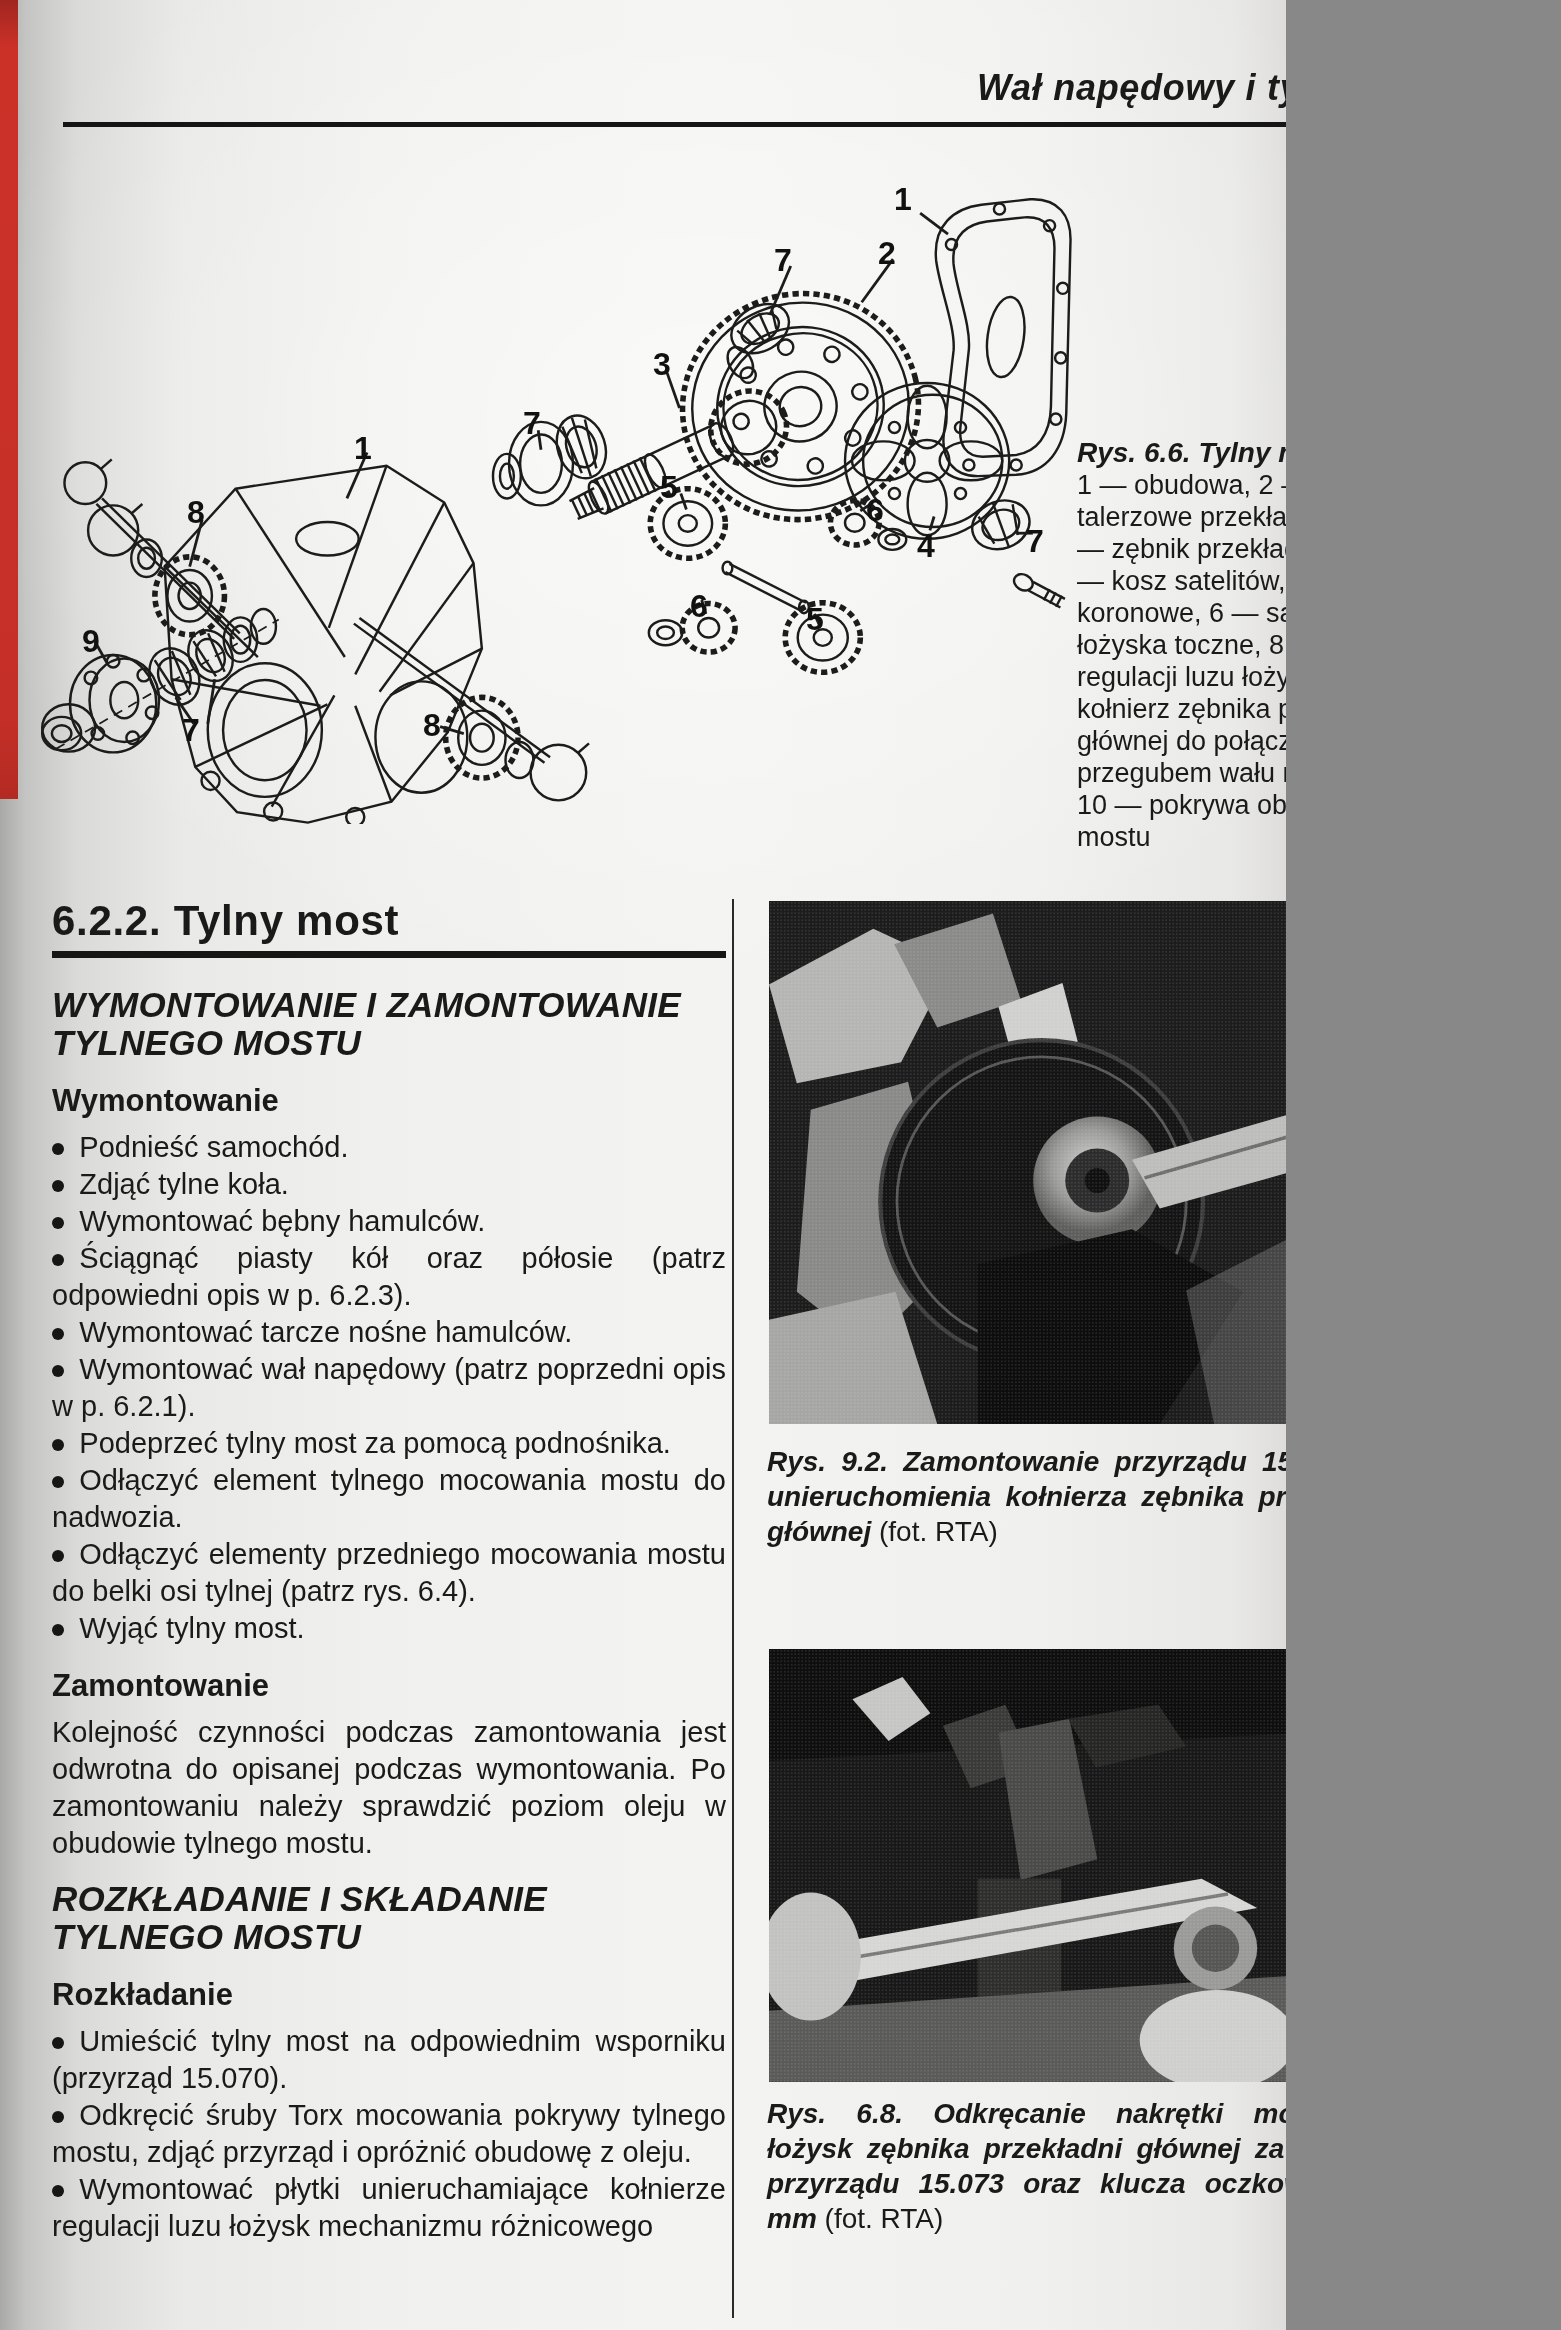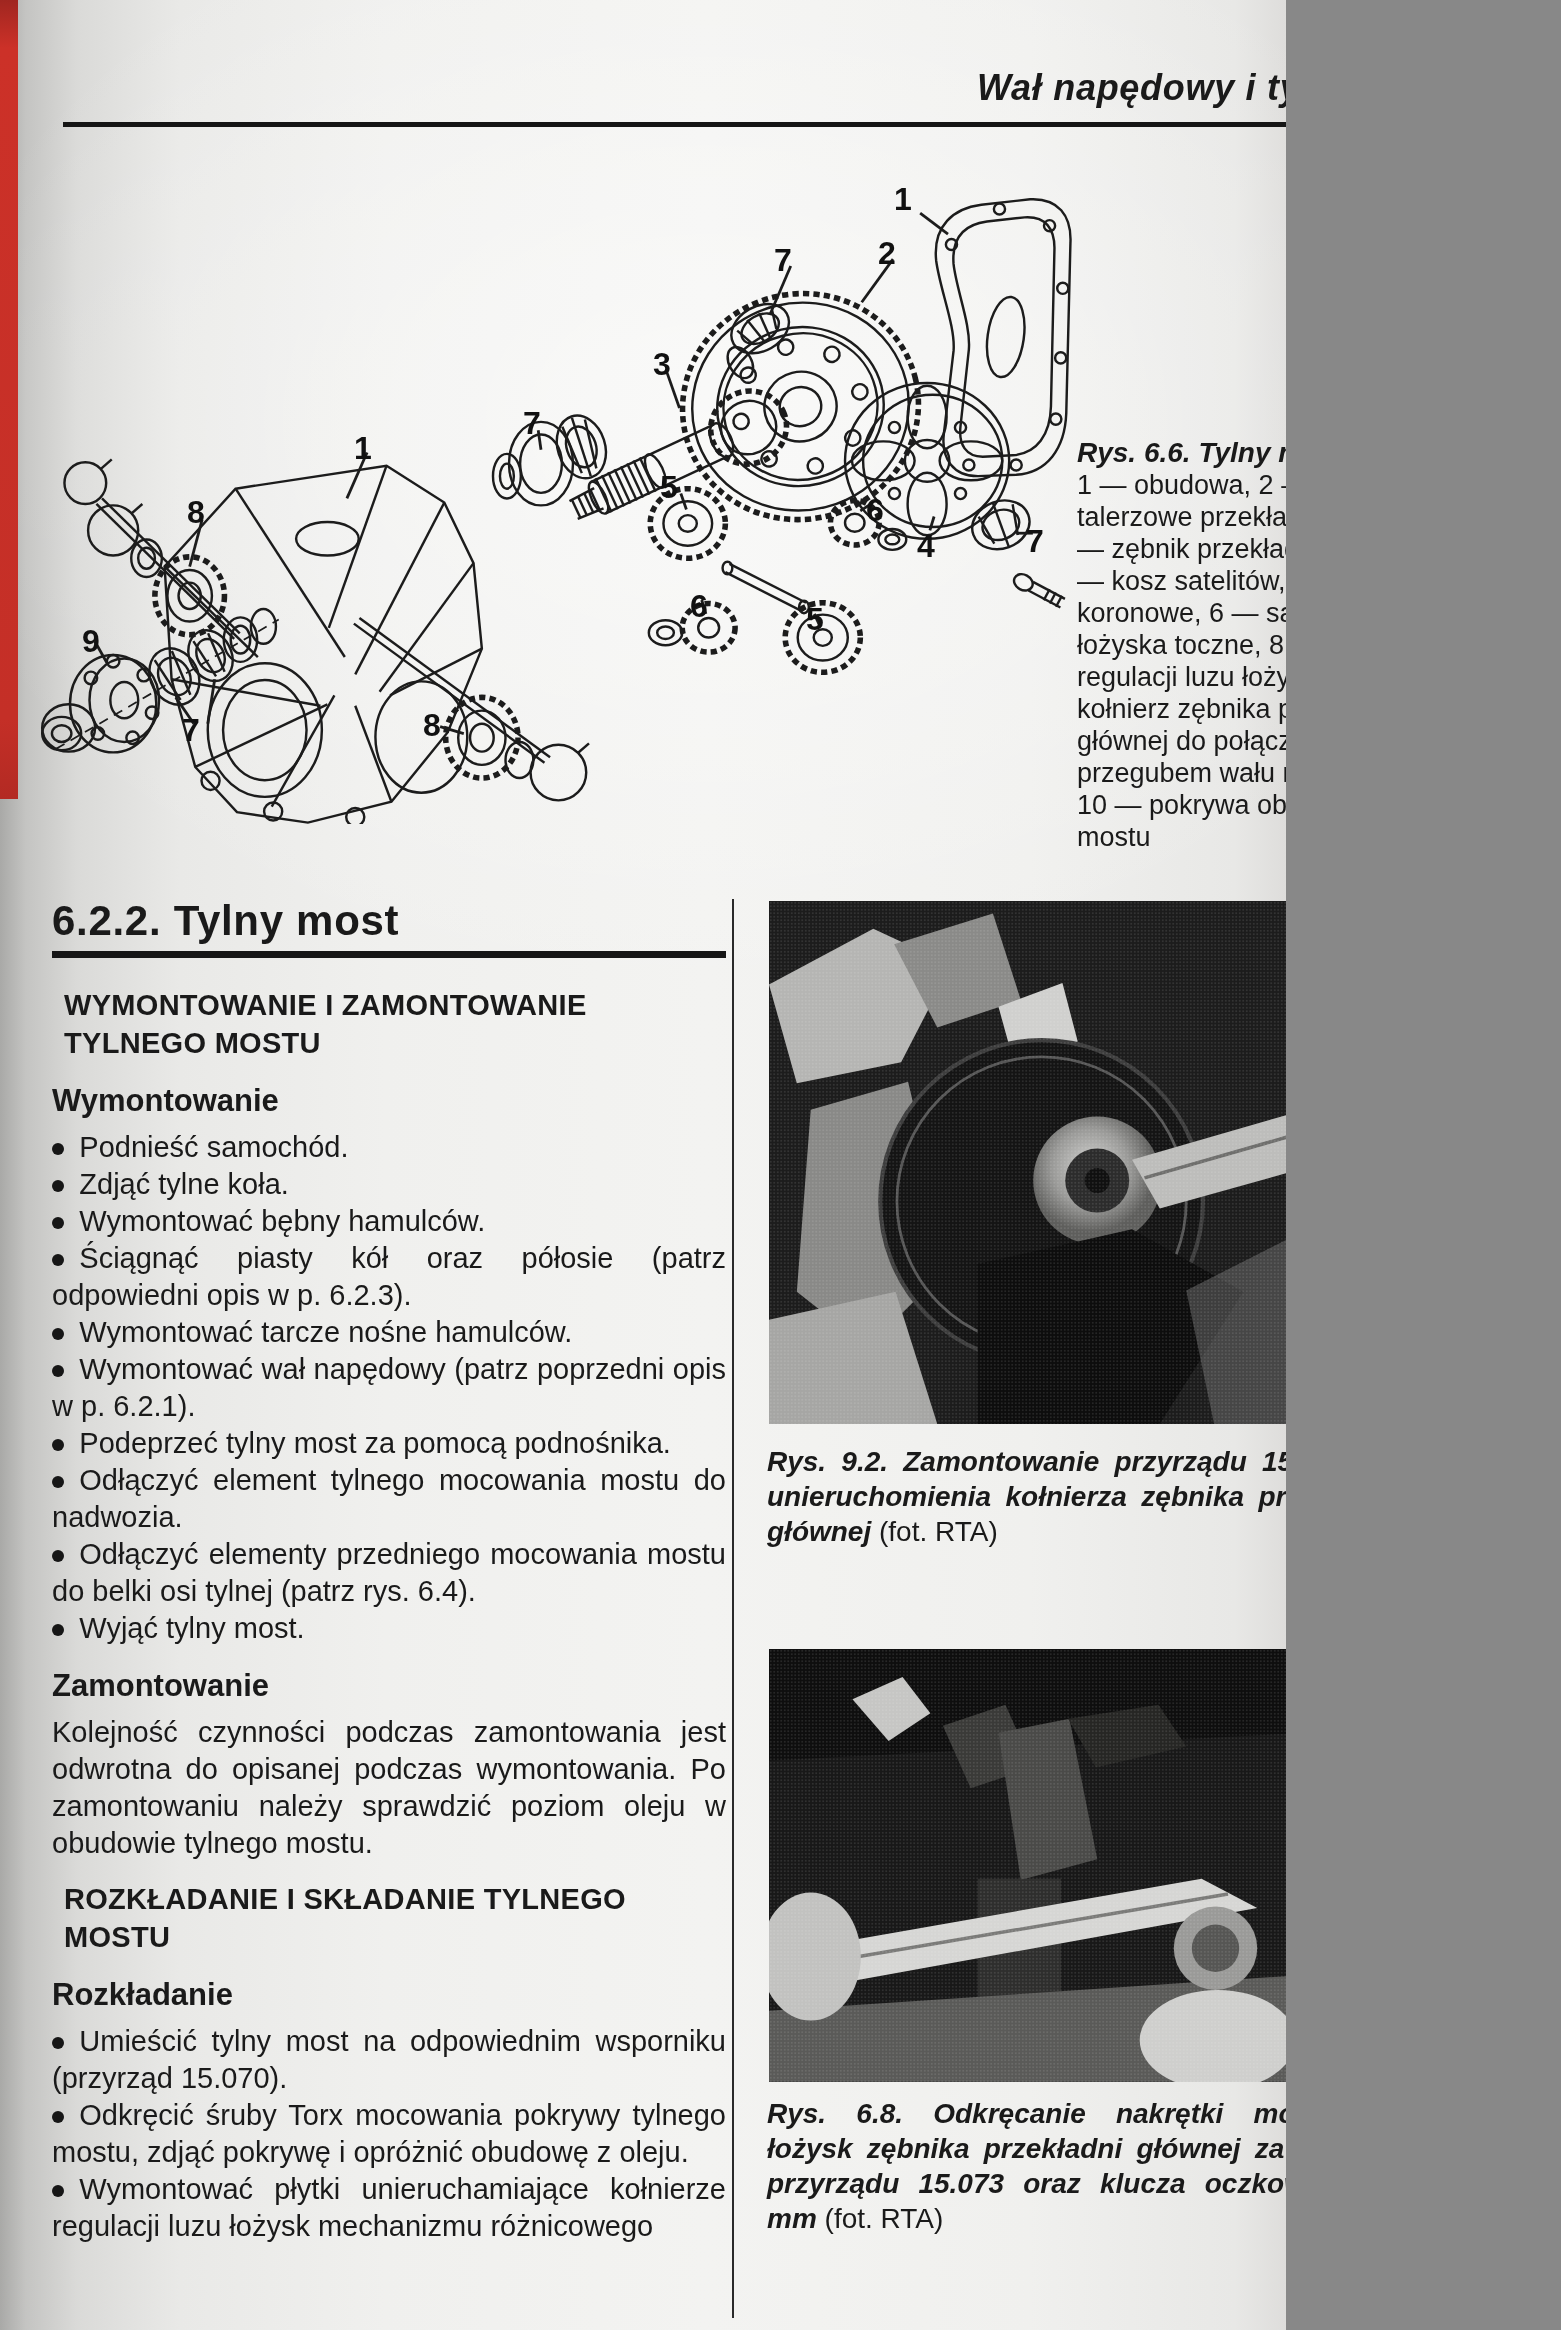--- a/index.html
+++ b/index.html
@@ -14,21 +14,21 @@
   .abs{position:absolute;}
   .red-stripe{left:0;top:0;width:18px;height:799px;background:linear-gradient(#a02620,#cc3128 6%,#c42f27 90%,#b32a23);}
   .header-title{top:67px;left:765px;width:689px;text-align:right;font-size:36px;font-weight:bold;font-style:italic;letter-spacing:0.7px;}
   .header-rule{top:122px;left:63px;width:1394px;height:4.9px;background:#151515;}
   .fig-caption{left:1077px;top:437px;width:393px;font-size:27px;line-height:32px;}
   .fig-caption .cap-title{font-weight:bold;font-style:italic;font-size:28px;}
   .callout{position:absolute;font-size:32px;font-weight:bold;color:#111;line-height:1;}
   .left-col{left:52px;top:899px;width:674px;}
   .left-col h2{margin:0;font-size:42px;font-weight:bold;line-height:1.05;letter-spacing:0.7px;}
   .h2-rule{margin-top:8.3px;width:100%;height:7px;background:#161616;}
-  .left-col h3{margin:28px 0 0 12px;font-size:29px;font-weight:bold;line-height:38px;letter-spacing:0.3px;}
+  .left-col h3{margin:28px 0 0 0;font-size:35px;font-weight:bold;line-height:38px;letter-spacing:0.3px;font-style:italic;}
   .left-col h4{margin:21px 0 0 0;font-size:31px;font-weight:bold;line-height:35px;}
   .steps{margin:11px 0 0 0;padding:0;list-style:none;}
   .steps li{font-size:29px;line-height:37px;text-align:justify;}
   .steps li::before{content:"";display:inline-block;width:12px;height:12px;border-radius:50%;background:#161616;margin-right:15.3px;margin-bottom:2.8px;}
   .body-par{margin:11px 0 0 0;font-size:29px;line-height:37px;text-align:justify;}
   .divider{left:732px;top:899px;width:2.1px;height:1419px;background:#2a2a2a;}
   .photo{background:#161616;overflow:hidden;}
   .photo-1{left:769px;top:901px;width:541px;height:523px;}
   .photo-2{left:769px;top:1649px;width:539px;height:433px;}
   .halftone{position:absolute;left:0;top:0;right:0;bottom:0;
@@ -325,21 +325,21 @@
       <li>Odłączyć element tylnego mocowania mostu do nadwozia.</li>
       <li>Odłączyć elementy przedniego mocowania mostu do belki osi tylnej (patrz rys. 6.4).</li>
       <li>Wyjąć tylny most.</li>
     </ul>
     <h4>Zamontowanie</h4>
     <p class="body-par">Kolejność czynności podczas zamontowania jest odwrotna do opisanej podczas wymontowania. Po zamontowaniu należy sprawdzić poziom oleju w obudowie tylnego mostu.</p>
     <h3 style="margin-top:18px;">ROZKŁADANIE I SKŁADANIE TYLNEGO MOSTU</h3>
     <h4>Rozkładanie</h4>
     <ul class="steps">
       <li>Umieścić tylny most na odpowiednim wsporniku (przyrząd 15.070).</li>
-      <li>Odkręcić śruby Torx mocowania pokrywy tylnego mostu, zdjąć pokrywę i opróżnić obudowę z oleju.</li>
+      <li>Odkręcić śruby Torx mocowania pokrywy tylnego mostu, zdjąć przyrząd i opróżnić obudowę z oleju.</li>
       <li>Wymontować płytki unieruchamiające kołnierze regulacji luzu łożysk mechanizmu różnicowego</li>
     </ul>
   </div>
 
   <div class="abs divider"></div>
 
   <div class="abs photo photo-1">
     <svg width="541" height="523" viewBox="0 0 778 752">
       <rect width="778" height="752" fill="#1c1c1c"></rect>
       <polygon points="0,120 150,40 262,92 190,232 40,262" fill="#b5b5b3"></polygon>

